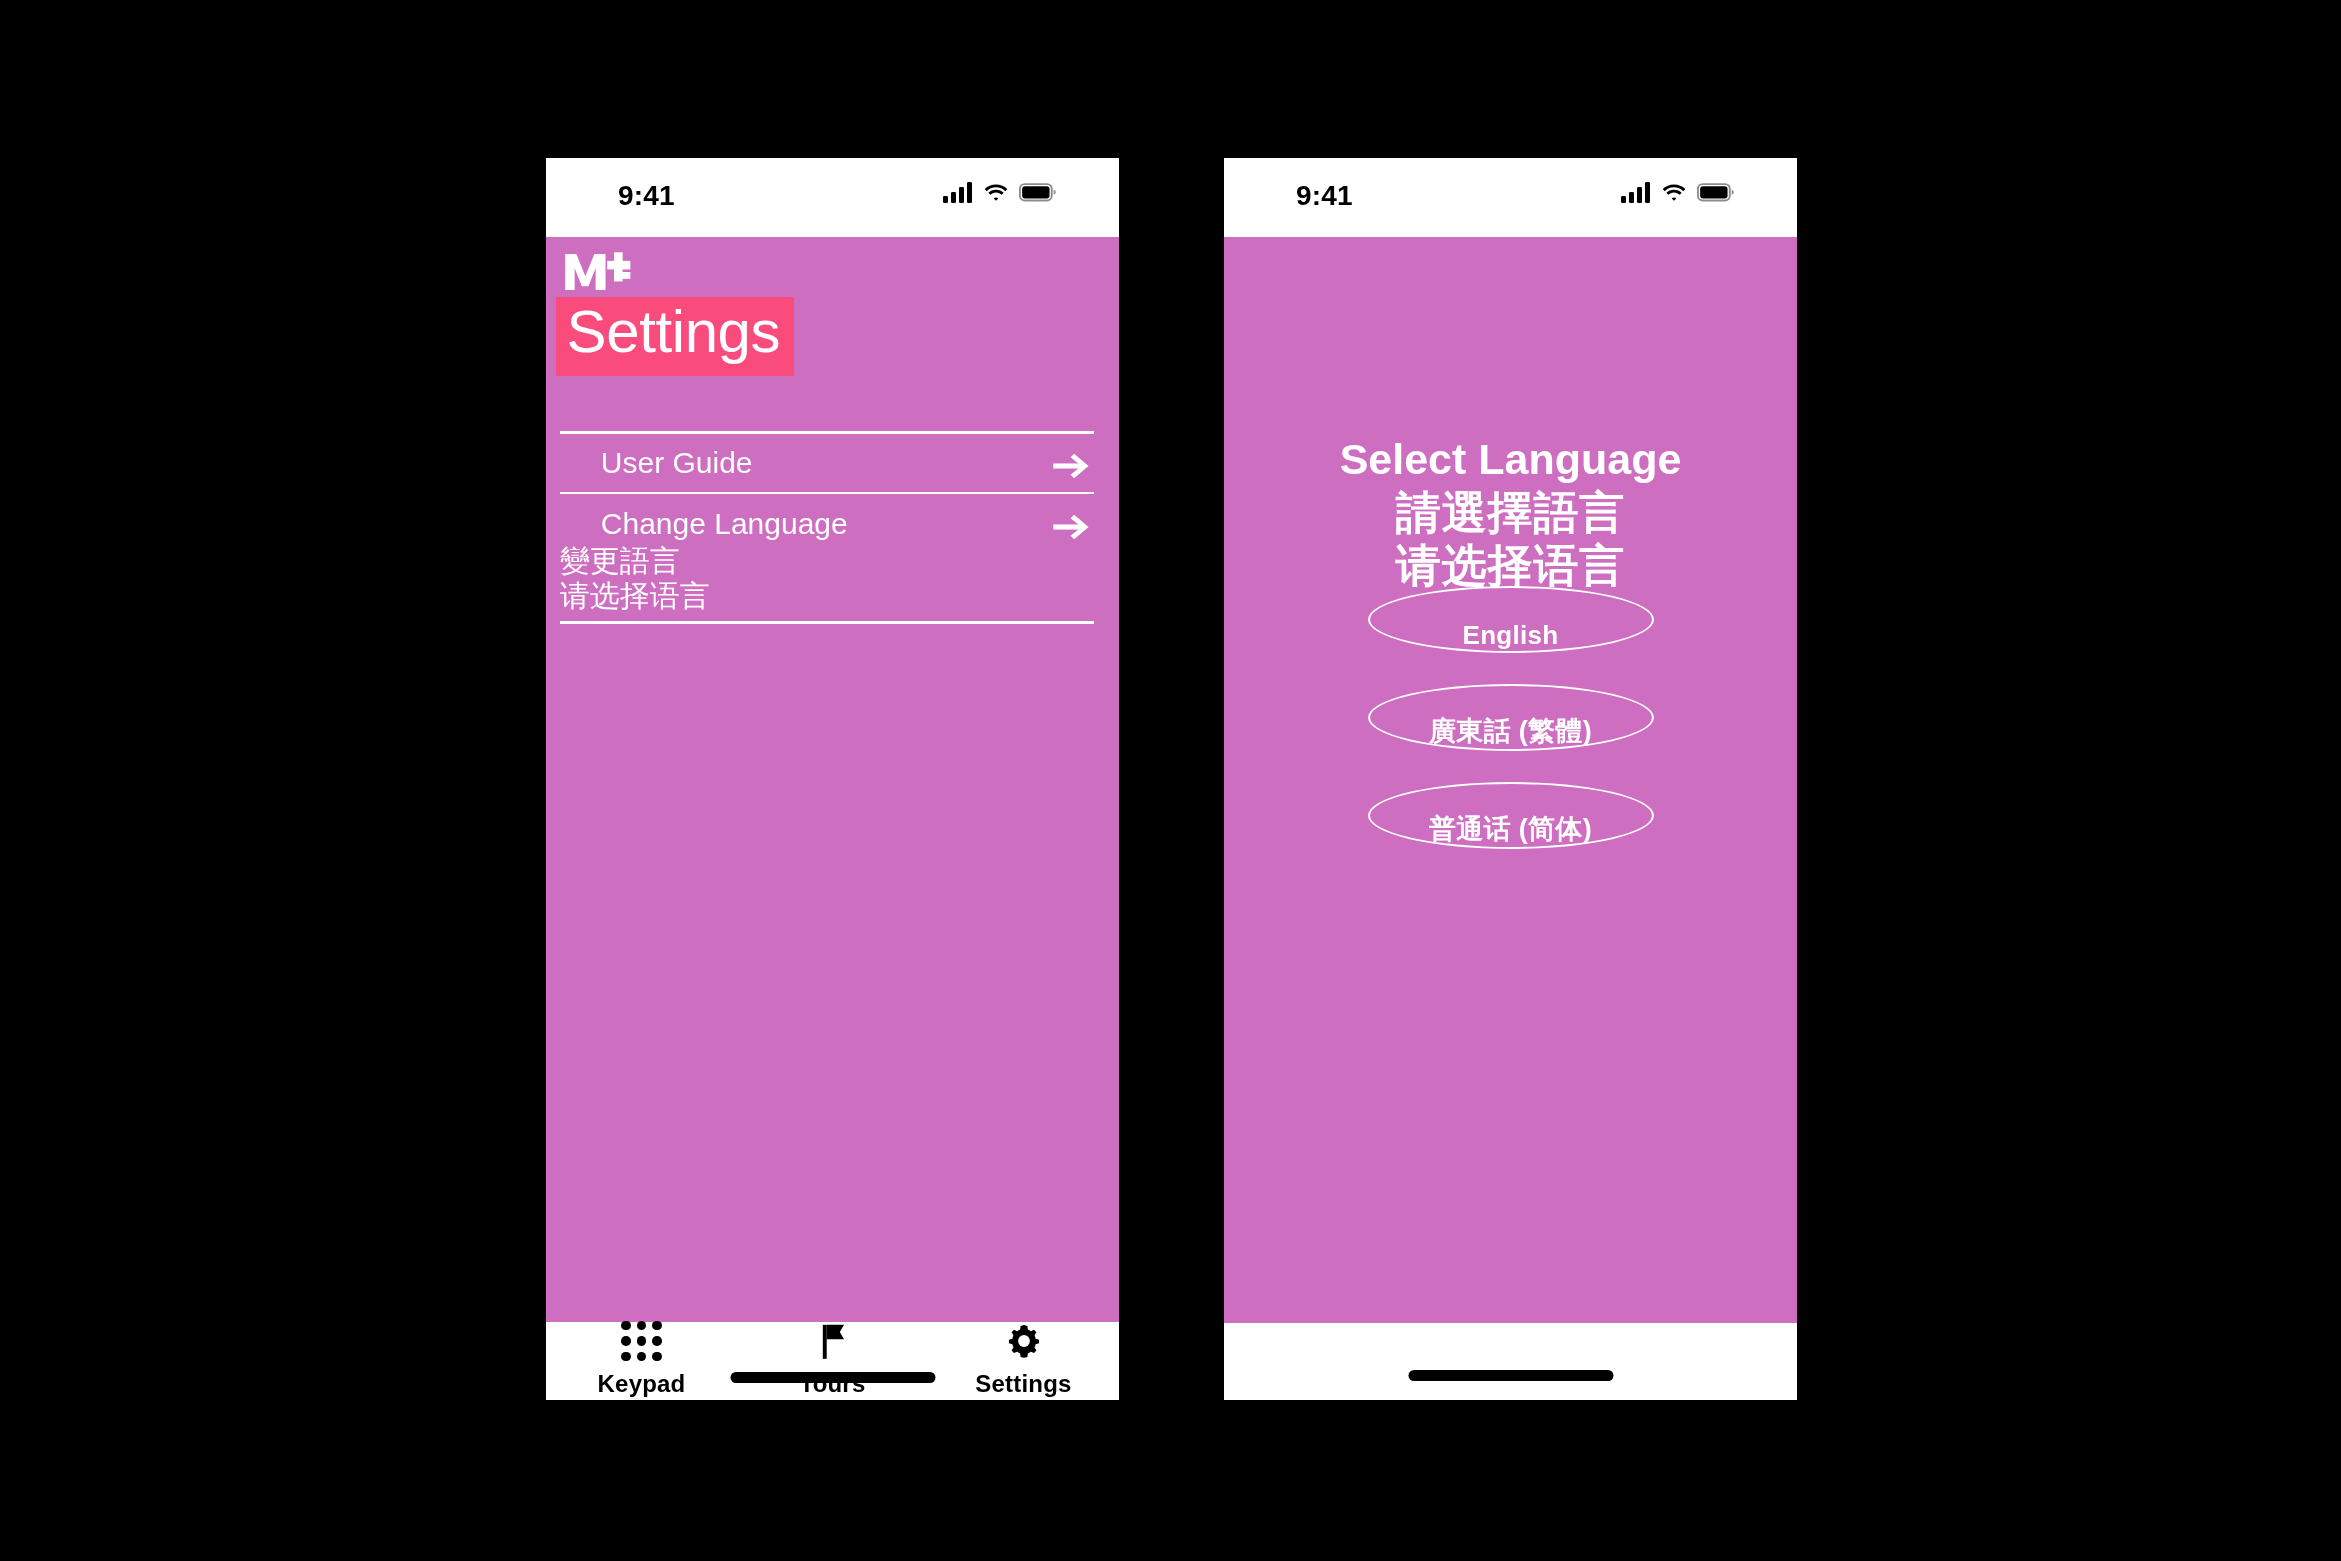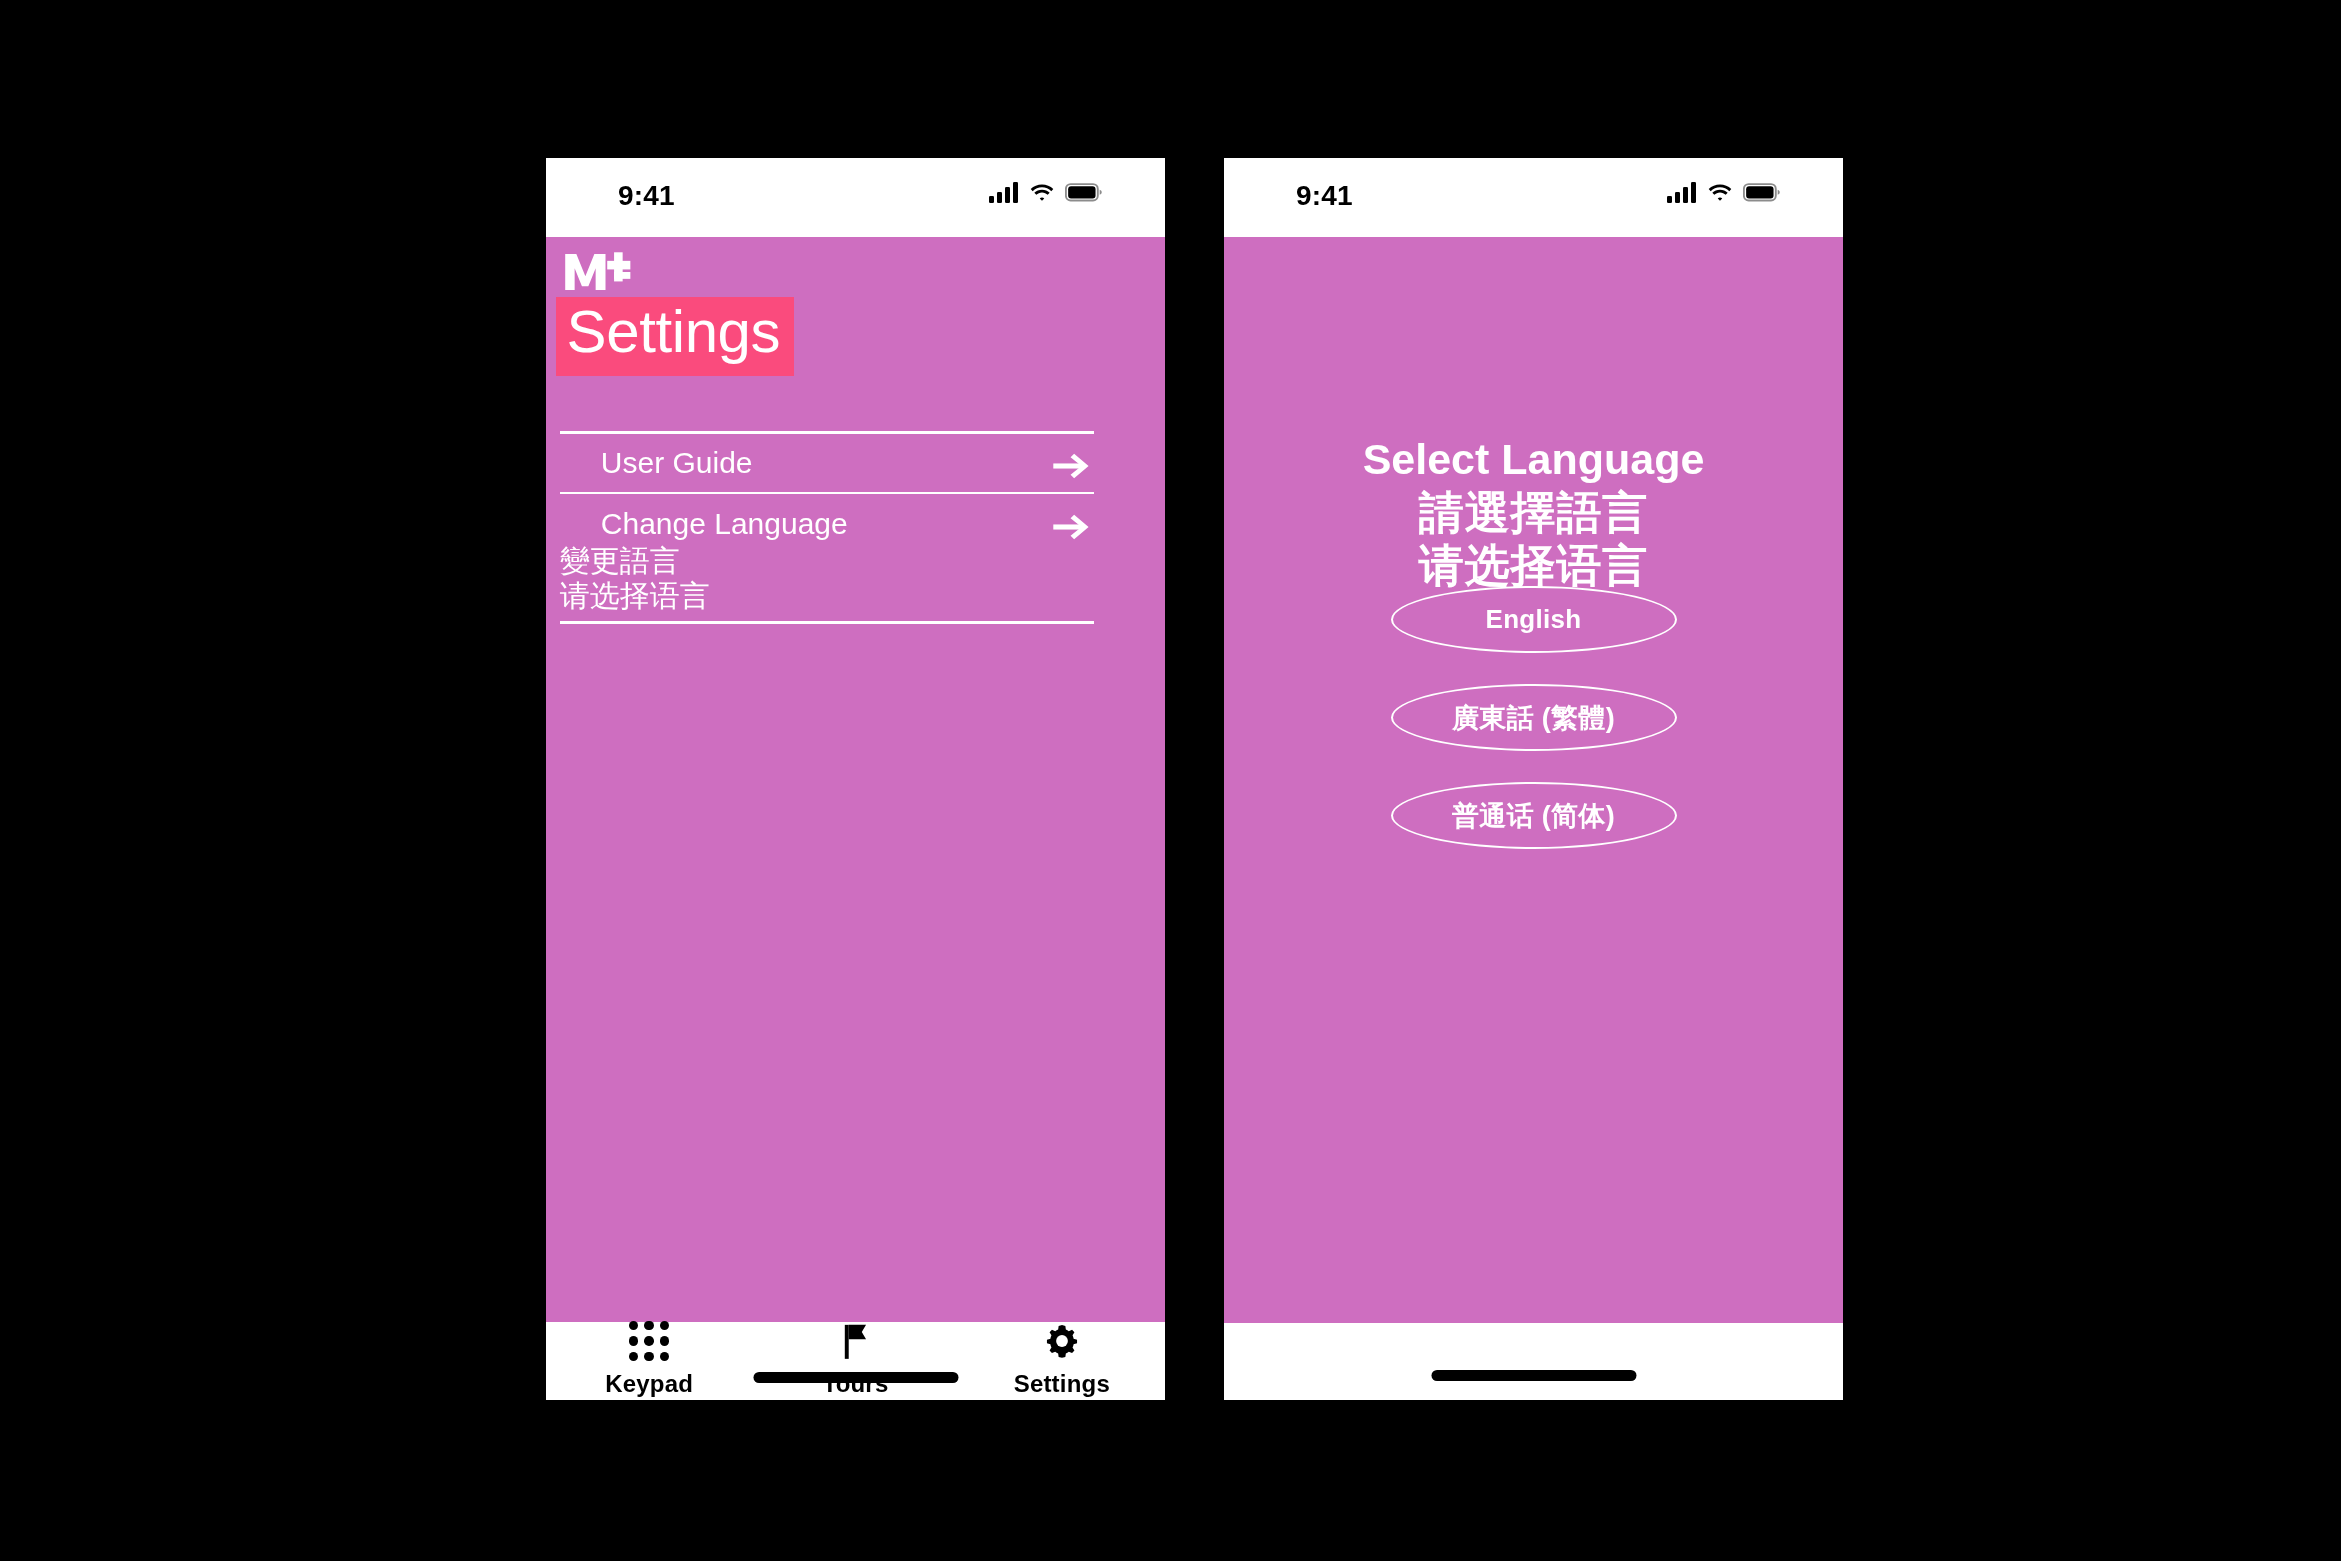--- a/index.html
+++ b/index.html
@@ -14,21 +14,20 @@
     overflow: hidden;
     font-family: "Liberation Sans", sans-serif;
     -webkit-font-smoothing: antialiased;
   }
 
   
   .phone {
     position: absolute;
     background: #ffffff;
     overflow: hidden;
-    padding-left: 46px;
   }
   #phone-left  { left: 546px;  top: 158px; width: 573px; height: 1242px; }
   #phone-right { left: 1224px; top: 158px; width: 573px; height: 1242px; }
 
   
   .status-bar {
     position: absolute;
     left: 0; top: 0;
     width: 100%;
     height: 79px;
@@ -247,21 +246,21 @@
     flex-direction: column;
     align-items: center;
     gap: 31px;
   }
   .lang-pill {
     width: 286px;
     height: 67px;
     border: 2.6px solid #ffffff;
     border-radius: 50%;
     display: flex;
-    align-items: center;
+    align-items: flex-end;
     justify-content: center;
     color: #ffffff;
     background: transparent;
     box-sizing: border-box;
   }
   .lang-pill .pill-text {
     font-size: 26px;
     font-weight: bold;
     letter-spacing: 0.3px;
   }

